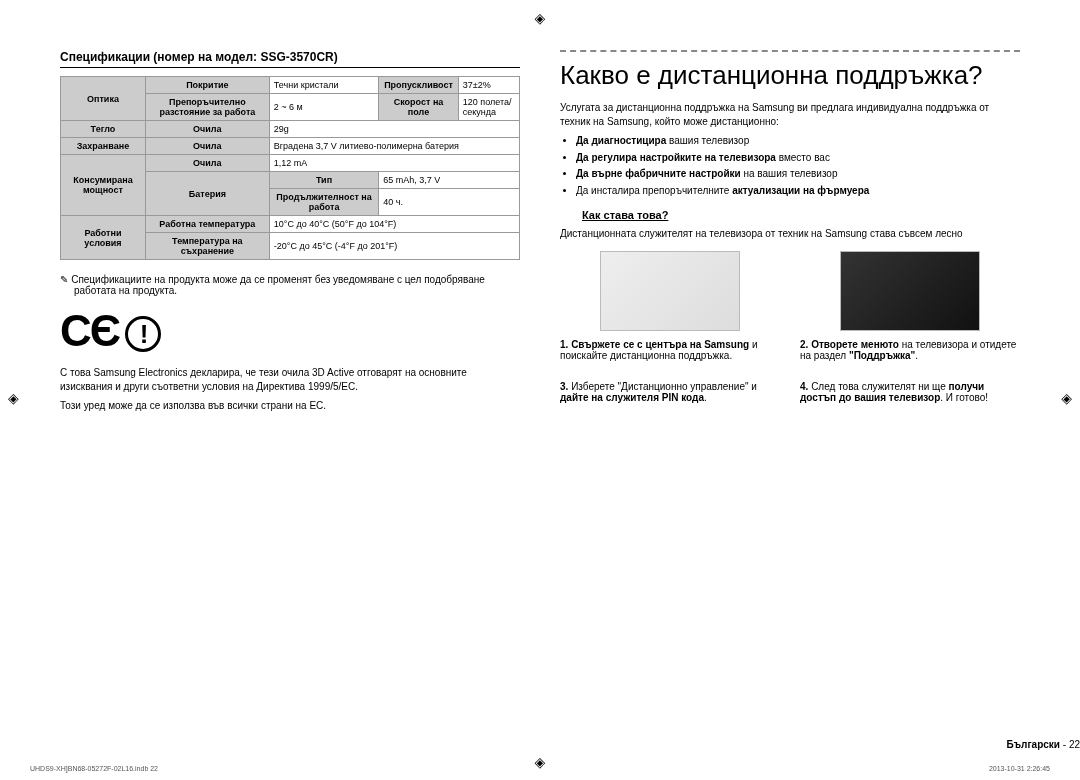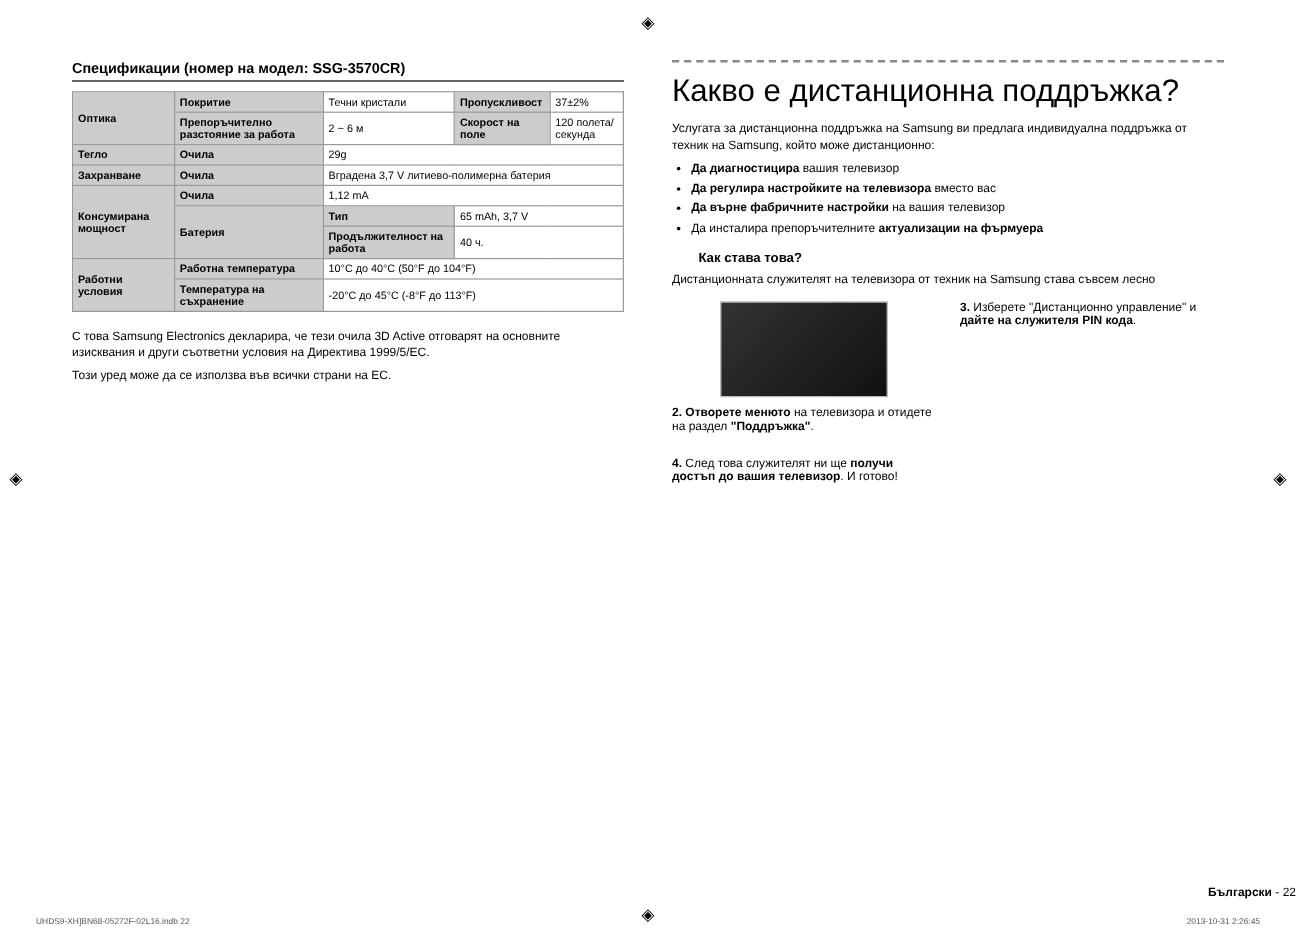--- a/index.html
+++ b/index.html
@@ -3,28 +3,28 @@
 <meta charset="utf-8">
 <style>
   * { box-sizing: border-box; margin: 0; padding: 0; }
   body { font-family: Arial, sans-serif; background: #fff; width: 1080px; height: 780px; position: relative; }
   .page { padding: 50px 60px 30px 60px; display: flex; gap: 40px; }
   .col { flex: 1; }
   .sec-title { font-weight: bold; font-size: 12px; border-bottom: 1px solid #000; padding-bottom: 3px; margin-bottom: 8px; }
   .big-title { font-size: 26px; font-weight: normal; border-top: 2px dashed #888; padding-top: 8px; margin-bottom: 10px; }
   table.spec { width: 100%; border-collapse: collapse; font-size: 9px; margin-bottom: 14px; }
   table.spec td { border: 1px solid #999; padding: 3px 4px; vertical-align: middle; }
-  table.spec .hdr { background: #ccc; font-weight: bold; }
+  table.spec .hdr { background: #ccc; font-weight: bold; text-align: center; }
   .note { font-size: 10px; margin: 6px 0 6px 14px; text-indent: -14px; }
   .ce-mark { font-size: 44px; font-weight: bold; letter-spacing: -2px; margin: 10px 0; }
   .exclaim { display:inline-block; width:36px; height:36px; border:3px solid #000; border-radius:50%; text-align:center; line-height:30px; font-size:26px; font-weight:bold; vertical-align:middle; margin-left:6px; }
   p.body { font-size: 10px; margin: 6px 0; line-height: 1.35; }
   ul.bullets { list-style: disc; padding-left: 16px; font-size: 10px; }
   ul.bullets li { margin: 3px 0; line-height: 1.35; }
-  .sub-heading { font-weight: bold; font-size: 11px; margin: 12px 0 6px 0; padding-left: 22px; }
+  .sub-heading { font-weight: bold; font-size: 11px; text-decoration: underline; margin: 12px 0 6px 0; padding-left: 22px; }
   .steps { display: flex; flex-wrap: wrap; gap: 20px; font-size: 10px; margin-top: 10px; }
   .step { width: calc(50% - 10px); }
   .step-img { width: 140px; height: 80px; background: linear-gradient(135deg,#eee,#ddd); border: 1px solid #bbb; margin: 0 auto 8px auto; position: relative; }
   .step-img.dark { background: linear-gradient(135deg,#333,#111); }
   .step-num { font-weight: bold; }
   .footer { position: absolute; bottom: 30px; left: 0; right: 0; text-align: right; font-size: 10px; }
   .footer-bold { font-weight: bold; }
   .tiny-left { position:absolute; bottom:8px; left:30px; font-size:7px; color:#555; }
   .tiny-right { position:absolute; bottom:8px; right:30px; font-size:7px; color:#555; }
   .reg-mark { position:absolute; top:10px; left:50%; transform:translateX(-50%); font-size:14px; }
@@ -84,44 +84,53 @@
         <td class="hdr">Продължителност на работа</td>
         <td colspan="2">40 ч.</td>
       </tr>
       <tr>
         <td class="hdr" rowspan="2">Работни условия</td>
         <td class="hdr">Работна температура</td>
         <td colspan="3">10°C до 40°C (50°F до 104°F)</td>
       </tr>
       <tr>
         <td class="hdr">Температура на съхранение</td>
-        <td colspan="3">-20°C до 45°C (-8°F до 113°F)</td>
+        <td colspan="3">-20°C до 45°C (-4°F до 201°F)</td>
       </tr>
     </tbody>
       </table>
 
+    <p class="note">✎ Спецификациите на продукта може да се променят без уведомяване с цел подобряване работата на продукта.</p>
 
+    <div class="ce-mark">
+      <span>CЄ</span><span class="exclaim">!</span>
+    </div>
     <p class="body">С това Samsung Electronics декларира, че тези очила 3D Active отговарят на основните изисквания и други съответни условия на Директива 1999/5/EC.</p>
     <p class="body">Този уред може да се използва във всички страни на ЕС.</p>
   </div>
 
   <div class="col">
     <div class="big-title">Какво е дистанционна поддръжка?</div>
     <p class="body">Услугата за дистанционна поддръжка на Samsung ви предлага индивидуална поддръжка от техник на Samsung, който може дистанционно:</p>
     <ul class="bullets">
       <li><b>Да диагностицира</b><span> вашия телевизор</span></li>
       <li><b>Да регулира настройките на телевизора</b><span> вместо вас</span></li>
       <li><b>Да върне фабричните настройки</b><span> на вашия телевизор</span></li>
       <li><span>Да инсталира препоръчителните </span><b>актуализации на фърмуера</b></li>
     </ul>
 
     <div class="sub-heading">Как става това?</div>
     <p class="body">Дистанционната служителят на телевизора от техник на Samsung става съвсем лесно</p>
 
     <div class="steps">
+      <div class="step">
+        <div class="step-img"></div>
+        <span class="step-num">1.</span>
+        <b>Свържете се с центъра на Samsung</b><span> и поискайте дистанционна поддръжка.</span>
+      </div>
       <div class="step">
         <div class="step-img dark"></div>
         <span class="step-num">2.</span>
         <b>Отворете менюто</b><span> на телевизора и отидете на раздел </span><b>"Поддръжка"</b><span>.</span>
       </div>
       <div class="step">
         <span class="step-num">3.</span>
         <span>Изберете "Дистанционно управление" и </span><b>дайте на служителя PIN кода</b><span>.</span>
       </div>
       <div class="step">

